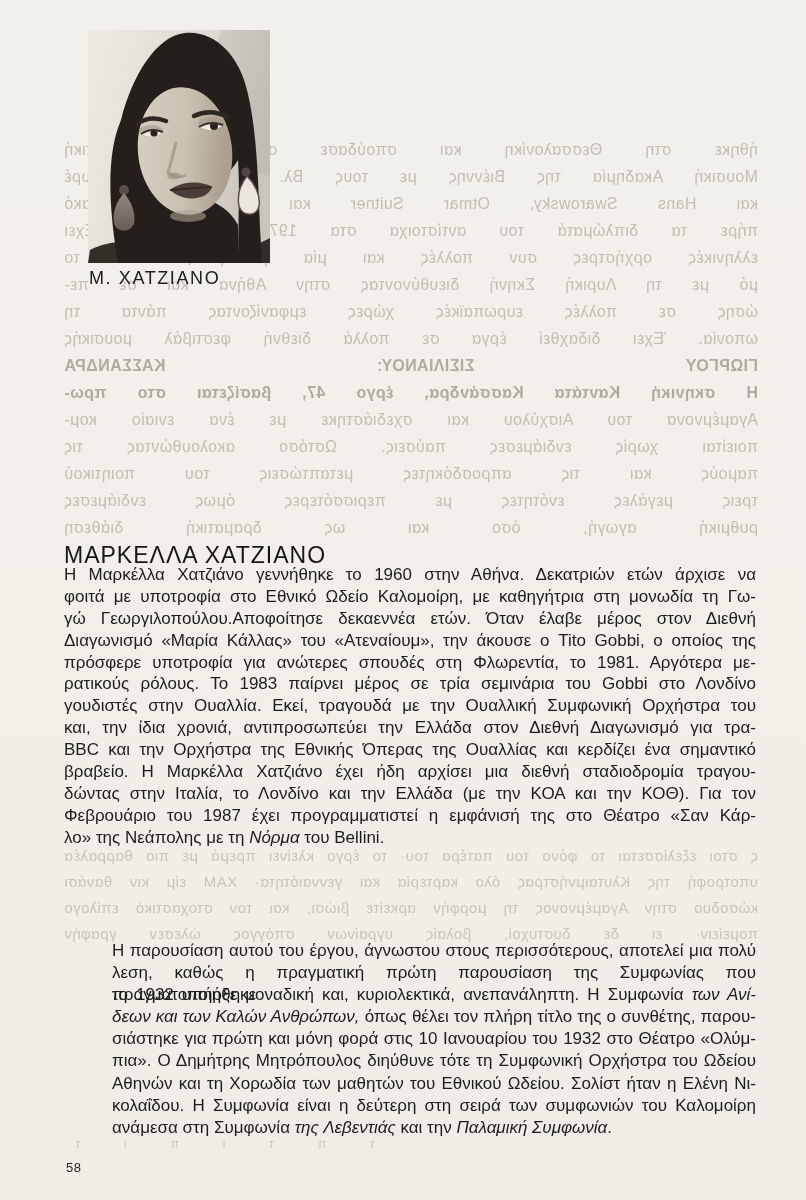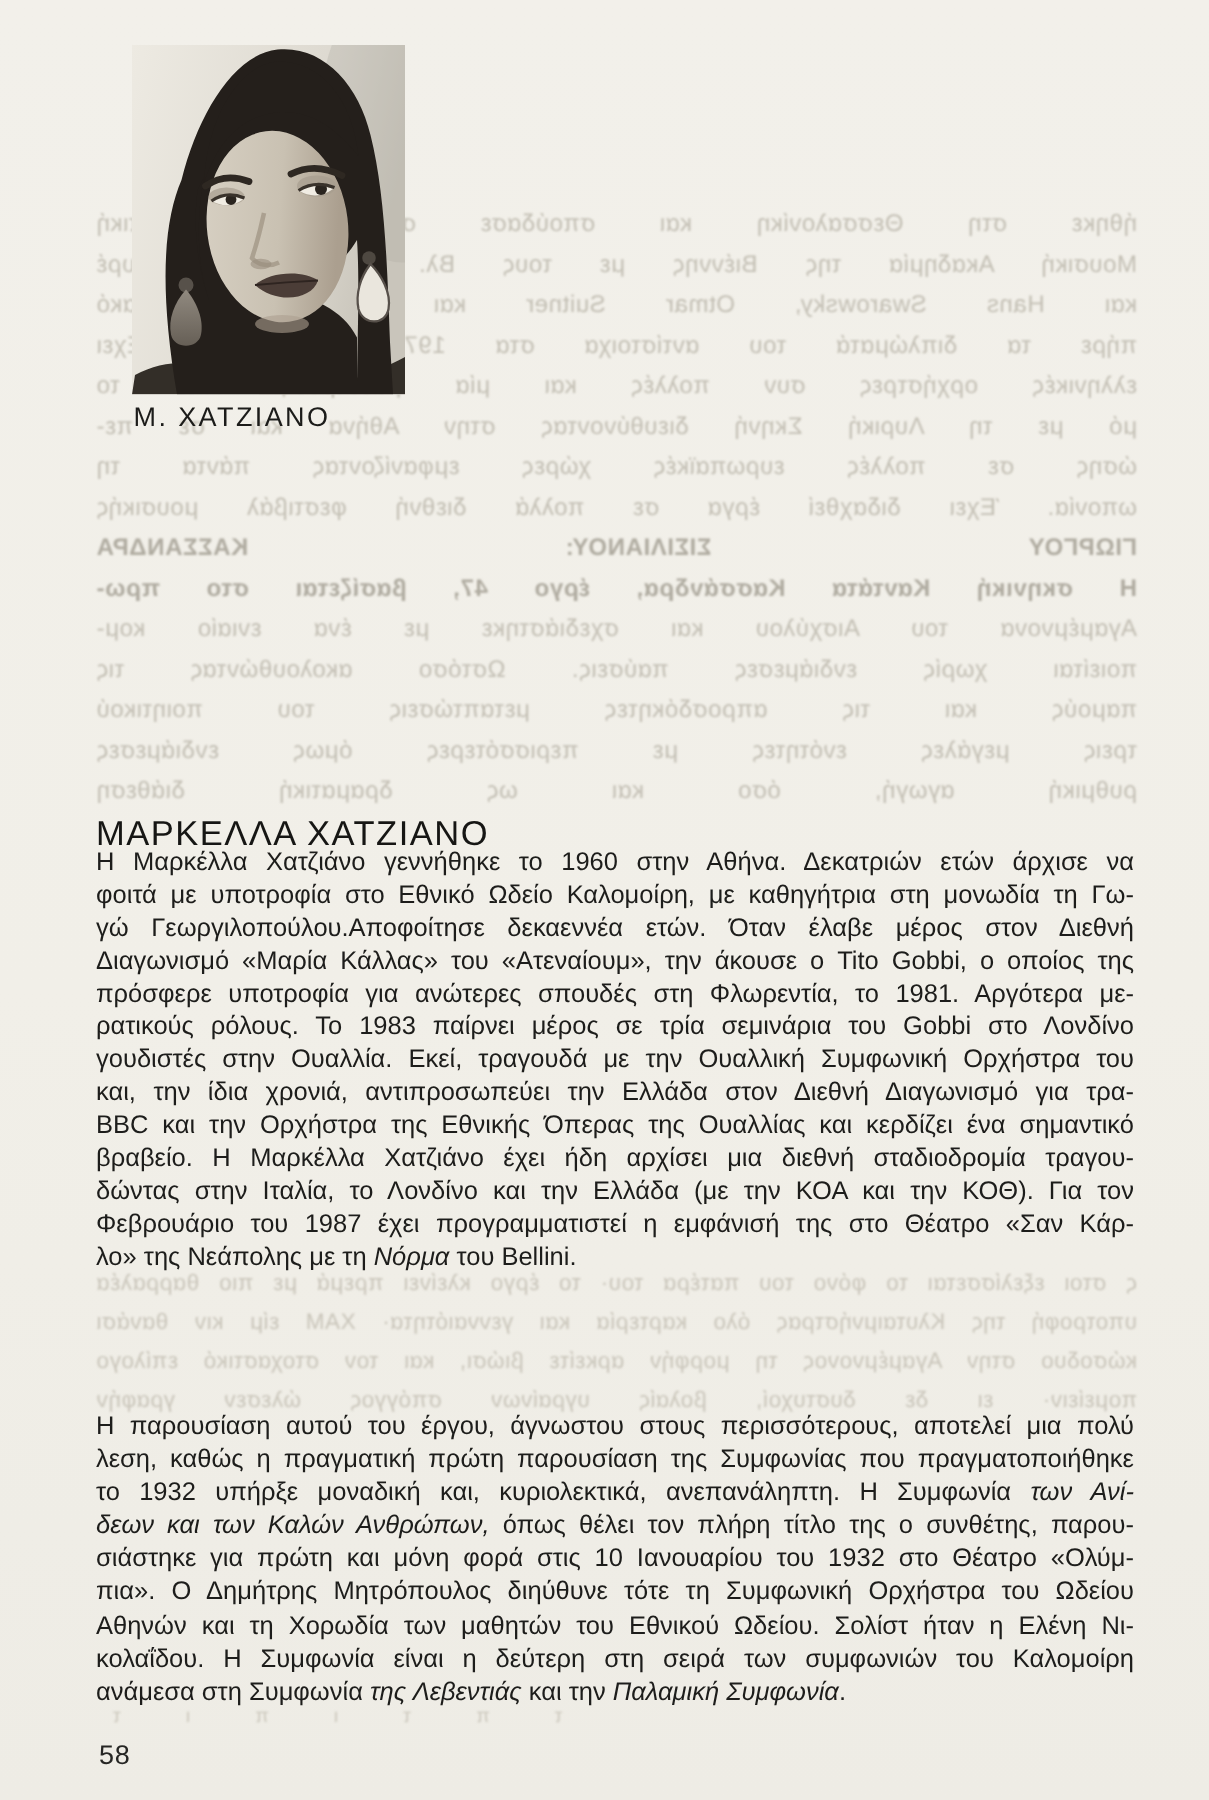--- a/index.html
+++ b/index.html
@@ -26,27 +26,27 @@
   .ghost3 .gline{font-size:13px;}
   .gb{font-weight:bold;color:#afab a0;color:#afaba0;}
   
   .h1{position:absolute;left:64px;top:542px;font-size:23px;
       letter-spacing:1px;color:#161614;}
   .par{position:absolute;left:64px;width:692px;}
   .par1{top:564px;}
   .par2{top:940px;}
   .tline{height:21.9px;line-height:21.9px;font-size:17px;
          text-align:justify;text-align-last:justify;}
-  .par2 .tline{height:22.1px;line-height:22.1px;}
+  .par2 .tline{height:22.1px;line-height:22.1px;margin-left:48px;}
   .tline.last{text-align-last:left;}
   .it{font-style:italic;}
   .h2{position:absolute;left:64px;top:901px;font-size:17.5px;color:#161614;}
   .h2 .hb{font-weight:bold;letter-spacing:.3px;}
   .h2 .hi{font-style:italic;}
-  .pagenum{position:absolute;left:66px;top:1160px;font-size:18px;
+  .pagenum{position:absolute;left:66px;top:1160px;font-size:13px;
            letter-spacing:.5px;color:#26262 4;color:#262624;}
 </style>
 </head>
 <body>
 
 <div class="page">
 
   <div class="ghost ghost1">
       <div class="gline">ήθηκε στη Θεσσαλονίκη και σπούδασε στο ωδείο Κρατική</div>
       <div class="gline">Μουσική Ακαδημία της Βιέννης με τους Βλ. Θαλίας και Λουρέ</div>

